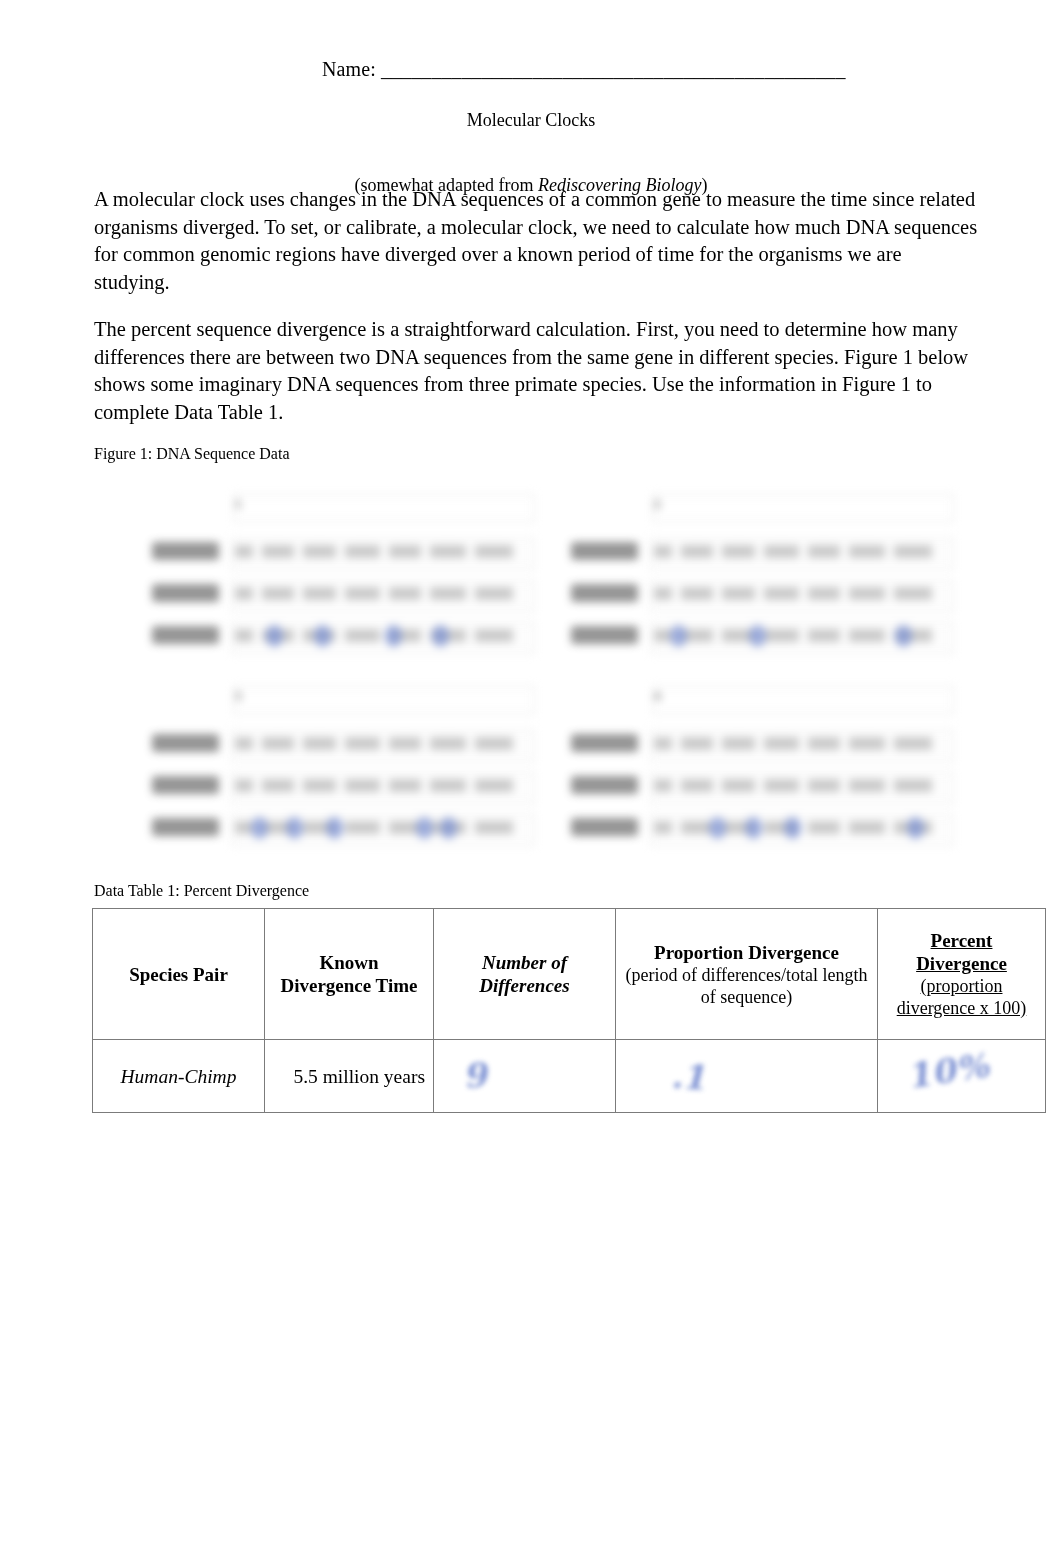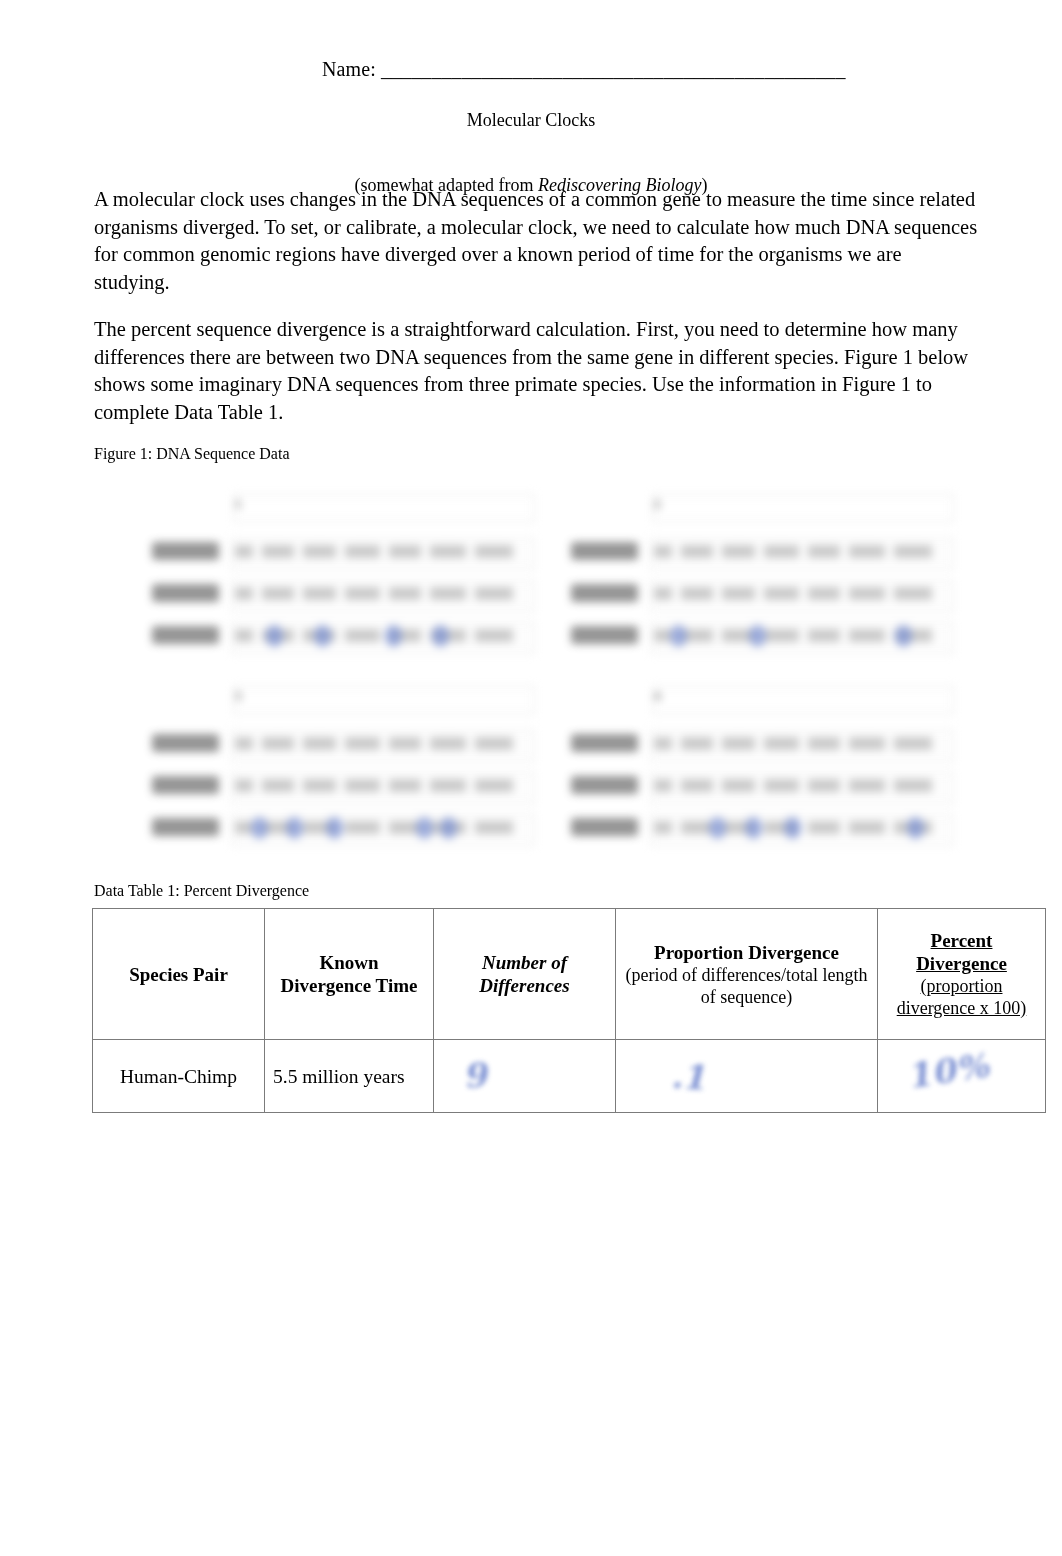--- a/index.html
+++ b/index.html
@@ -200,22 +200,22 @@
     height: 60px;
     font-size: 19.5px;
     line-height: 25px;
   }
   .col-pair   { width: 155px; text-align: center; }
   .col-time   { width: 152px; text-align: left; }
   .col-diff   { width: 165px; text-align: left; font-style: italic; }
   .col-prop   { width: 245px; text-align: left; }
   .col-pct    { width: 151px; text-align: left; text-decoration: underline; }
 
-  .cell-pair { text-align: center; }
-  .cell-time { text-align: left; padding-left: 10px; }
+  .cell-pair { text-align: center; font-style: italic; }
+  .cell-time { text-align: right; padding-left: 10px; }
   .cell-diff { text-align: left; padding-left: 10px; }
 
   
   .hand {
     display: inline-block;
     color: #6d84ce;
     font-family: "DejaVu Serif", serif;
     font-weight: bold;
     font-style: italic;
     font-size: 34px;

